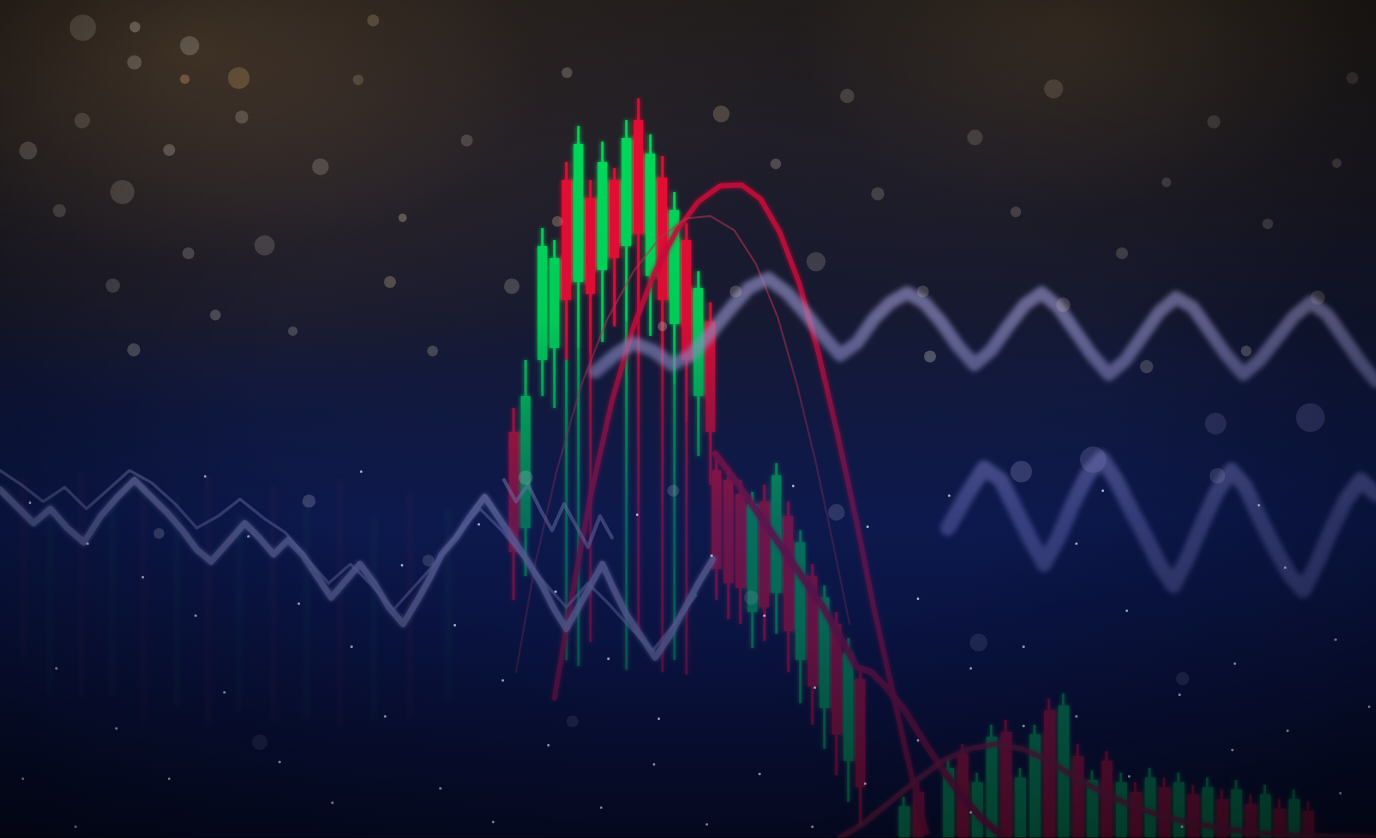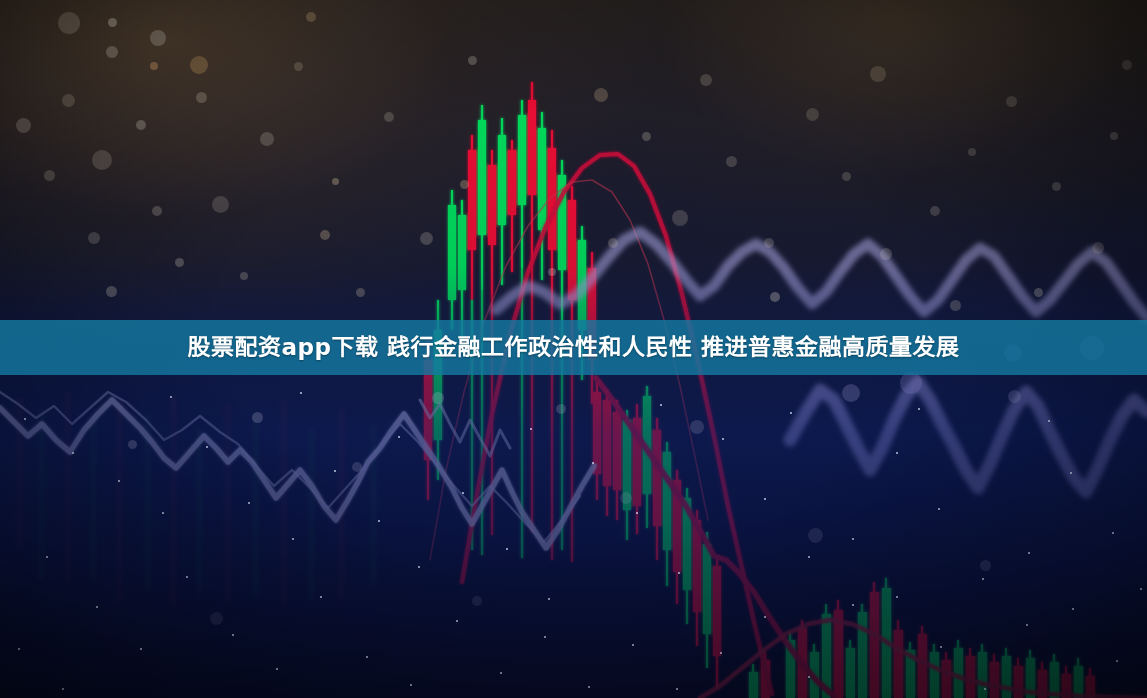--- a/index.html
+++ b/index.html
@@ -450,17 +450,14 @@
     <span class="dt" style="left:660px; top:404px;"></span>
       <span class="dt" style="left:790px; top:412px;"></span>
     <span class="dt" style="left:918px; top:408px;"></span>
       <span class="dt" style="left:1048px;top:420px;"></span>
     <span class="dt" style="left:170px; top:396px;"></span>
       <span class="dt" style="left:300px; top:392px;"></span>
   </div>
 
   <div class="bg-layer bg-vignette"></div>
 
-  <div class="banner">
-    <div class="banner-title">股票配资app下载 践行金融工作政治性和人民性 推进普惠金融高质量发展</div>
-  </div>
 
 </div>
 
 </body></html>

